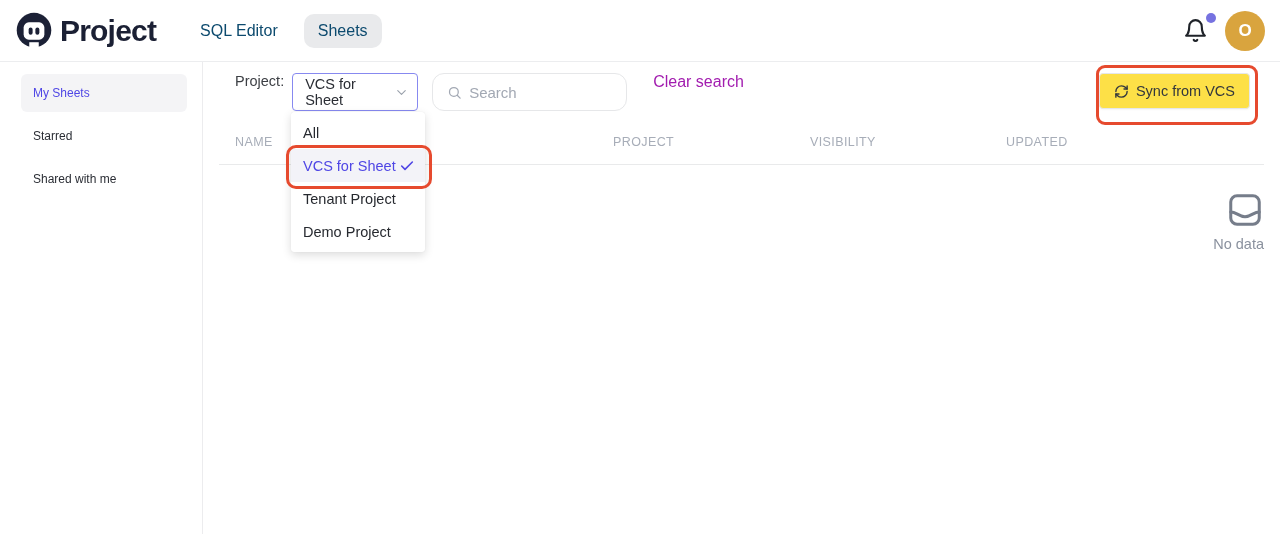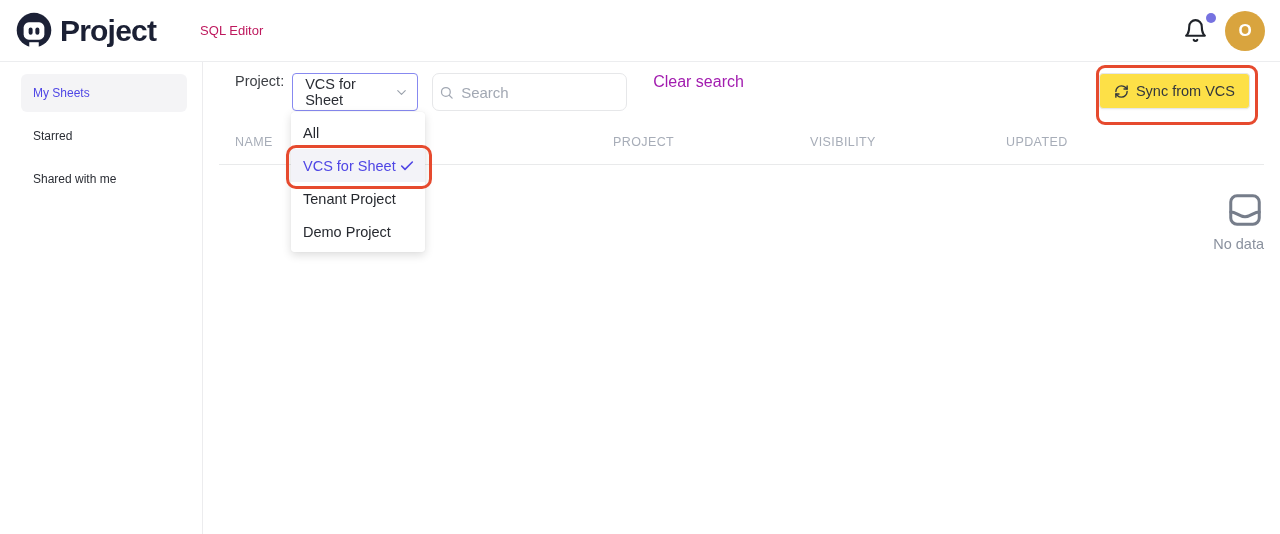--- a/index.html
+++ b/index.html
@@ -5,21 +5,21 @@
   * { margin: 0; padding: 0; box-sizing: border-box; }
   html, body { width: 1280px; height: 534px; overflow: hidden; background: #fff;
     font-family: "Liberation Sans", sans-serif; color: #26292f; }
 
   
   .topbar { height: 62px; display: flex; align-items: center; padding: 0 15px;
     border-bottom: 1px solid #ecedef; background: #fff; position: relative; z-index: 5; }
   .brand { display: flex; align-items: center; gap: 7px; }
   .brand-word { font-size: 30px; font-weight: 800; letter-spacing: -0.8px; color: #1b2034; }
   .nav { display: flex; align-items: center; gap: 12px; margin-left: 30px; }
-  .nav-item { font-size: 13px; color: #be185d; padding: 8px 14px; border-radius: 10px;
+  .nav-item { font-size: 16px; color: #0c4a6e; padding: 8px 14px; border-radius: 10px;
     cursor: pointer; white-space: nowrap; }
   .nav-item.active { background: #e9eaec; }
   .topbar-right { margin-left: auto; display: flex; align-items: center; gap: 16px; }
   .bell-wrap { position: relative; width: 26px; height: 26px; cursor: pointer; }
   .bell-badge { position: absolute; top: -5px; right: -7px; width: 10px; height: 10px;
     border-radius: 50%; background: var(--badge, #7672e0); }
   .avatar { width: 40px; height: 40px; border-radius: 50%; background: var(--avatar, #d9a43e);
     color: #fff; display: flex; align-items: center; justify-content: center;
     font-size: 17px; font-weight: 700; cursor: pointer; }
 
@@ -32,22 +32,22 @@
 
   .main { flex: 1; padding: 0 16px; position: relative; }
 
   
   .toolbar { margin-top: 11px; height: 38px; display: flex; align-items: flex-start; }
   .project-label { font-size: 14.5px; color: #3c3f44; margin-left: 16px; margin-right: 8px; }
   .select { width: 126px; height: 38px; border: 1px solid #8789f0; border-radius: 4px;
     display: flex; align-items: center; justify-content: space-between;
     padding: 0 8px 0 12px; background: #fff; cursor: pointer; }
   .select-value { font-size: 14.5px; color: #2a2d34; }
-  .search-box { width: 195px; height: 38px; border: 1px solid #e6e7e9; border-radius: 7px;
-    margin-left: 14px; display: flex; align-items: center; padding: 0 6px; gap: 7px; background:#fff; }
+  .search-box { width: 195px; height: 38px; border: 1px solid #e6e7e9; border-radius: 12px;
+    margin-left: 14px; display: flex; align-items: center; padding: 0 14px; gap: 7px; background:#fff; }
   .search-box input { border: none; outline: none; font-size: 15px; width: 100%;
     font-family: "Liberation Sans", sans-serif; color: #2a2d34; }
   .search-box input::placeholder { color: #a2a8b3; }
   .clear-search { font-size: 16px; color: #a21caf; margin-left: 26px; cursor: pointer; white-space: nowrap; }
   .sync-btn { margin-left: auto; margin-right: 14px; height: 36px; padding: 0 14px;
     border: 1px solid #e5e7ea; border-radius: 4px; background: #fde047;
     display: flex; align-items: center; gap: 7px; font-size: 14.5px; color: #33373d;
     box-shadow: 0 1px 2px rgba(0,0,0,0.04); cursor: pointer; white-space: nowrap; }
 
   
@@ -91,20 +91,21 @@
         <rect x="15.8" y="18" width="4.6" height="8.2" rx="2.3" fill="#1c2136"></rect>
         <rect x="23.6" y="18" width="4.6" height="8.2" rx="2.3" fill="#1c2136"></rect>
         <rect x="16.5" y="35" width="11" height="9" fill="#ffffff"></rect>
       </svg>
     </span>
     <span class="brand-word">Project</span>
   </div>
 
   <nav class="nav">
     <div class="nav-item">SQL Editor</div>
+    <div class="nav-item active">Sheets</div>
   </nav>
 
   <div class="topbar-right">
     <div class="bell-wrap">
       <span>
         <svg width="25" height="25" viewBox="0 0 24 24" fill="none" stroke="#1f2329" stroke-width="2" stroke-linecap="round" stroke-linejoin="round">
           <path d="M6 8a6 6 0 0 1 12 0c0 7 3 9 3 9H3s3-2 3-9"></path>
           <path d="M10.3 21a1.94 1.94 0 0 0 3.4 0"></path>
         </svg>
       </span>

